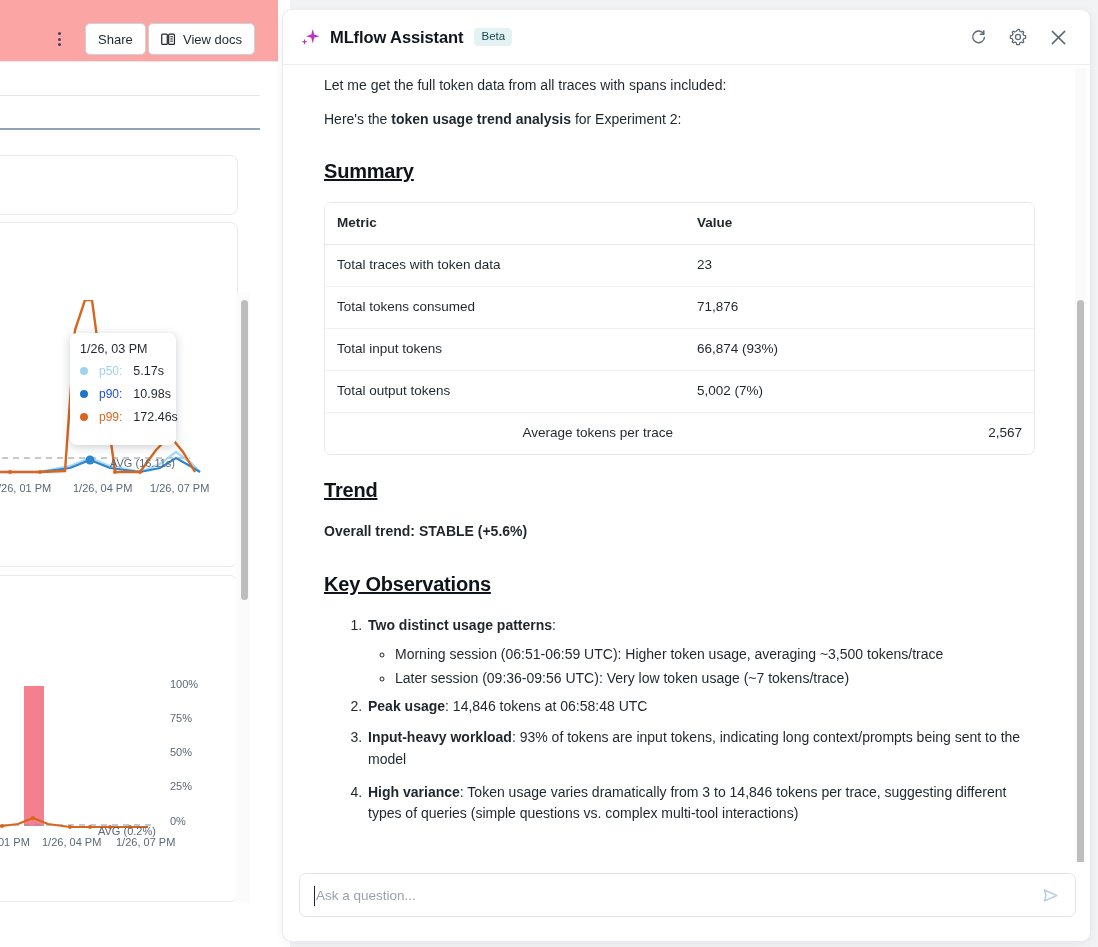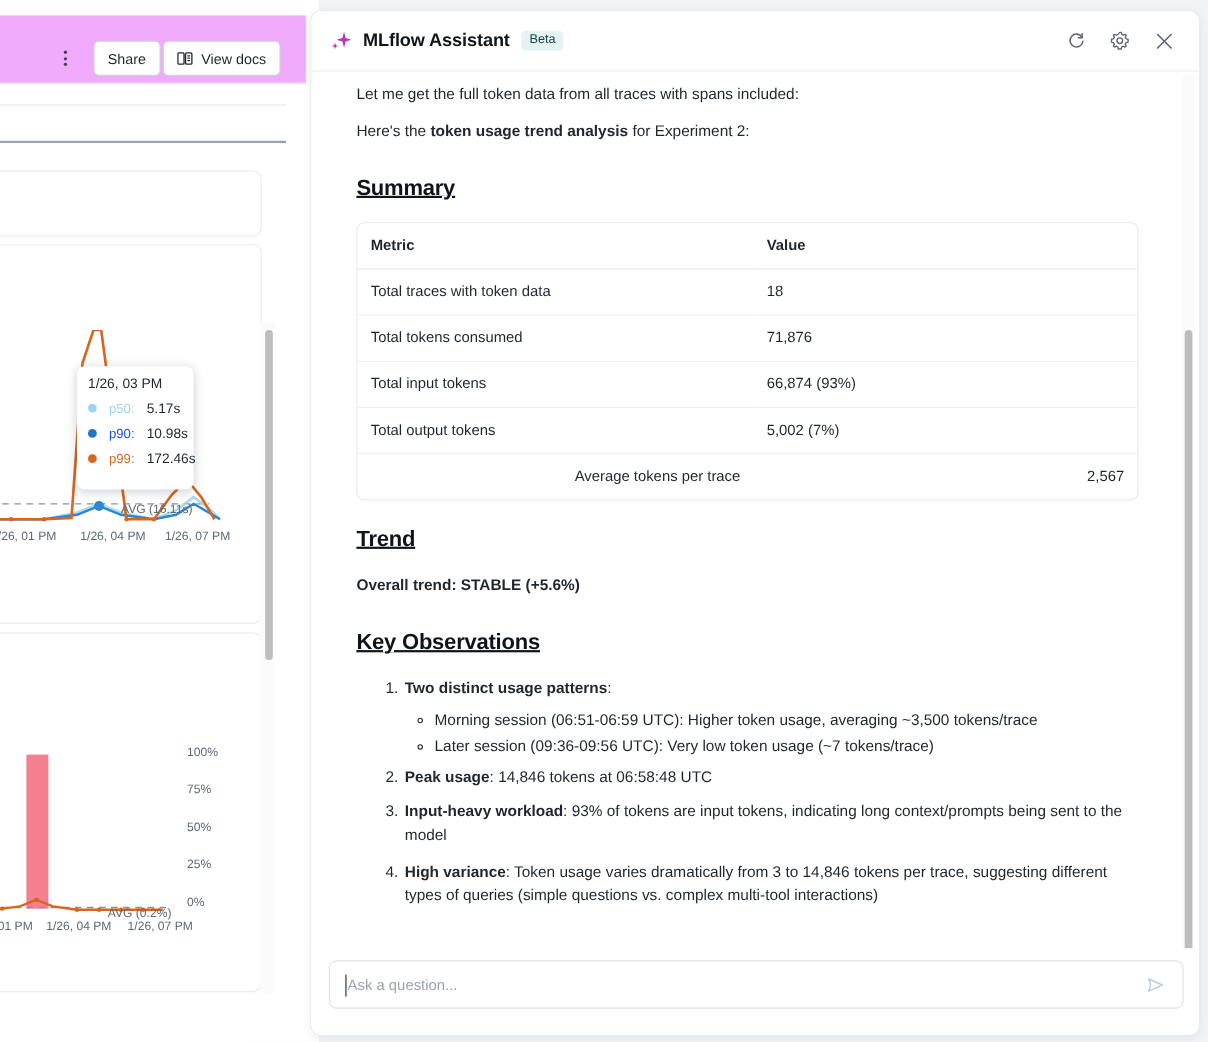--- a/index.html
+++ b/index.html
@@ -17,23 +17,22 @@
     position: absolute;
     left: 0; top: 0;
     width: 290px; height: 947px;
     background: #ffffff;
     overflow: hidden;
   }
   #left-toolbar {
     position: absolute;
     left: 0; top: 0;
     width: 278px; height: 62px;
-    background: #f0abfc;
+    background: #fca5a5;
     border-bottom: 1px solid #e4e7ea;
-    margin-top: 14px;
   }
   #kebab-btn {
     position: absolute; left: 48px; top: 28px;
     width: 22px; height: 22px;
     display: flex; flex-direction: column; align-items: center;
     justify-content: space-between; padding: 4px 0;
     cursor: pointer;
   }
   #kebab-btn i { display:block; width: 3px; height: 3px; border-radius: 50%; background: #3c4552; }
   .ghost-btn {
@@ -439,21 +438,21 @@
     <table class="summary">
       <thead>
         <tr>
           <th>Metric</th>
           <th>Value</th>
         </tr>
       </thead>
       <tbody>
         <tr>
           <td>Total traces with token data</td>
-          <td>18</td>
+          <td>23</td>
         </tr>
         <tr>
           <td>Total tokens consumed</td>
           <td>71,876</td>
         </tr>
         <tr>
           <td>Total input tokens</td>
           <td>66,874 (93%)</td>
         </tr>
         <tr>

